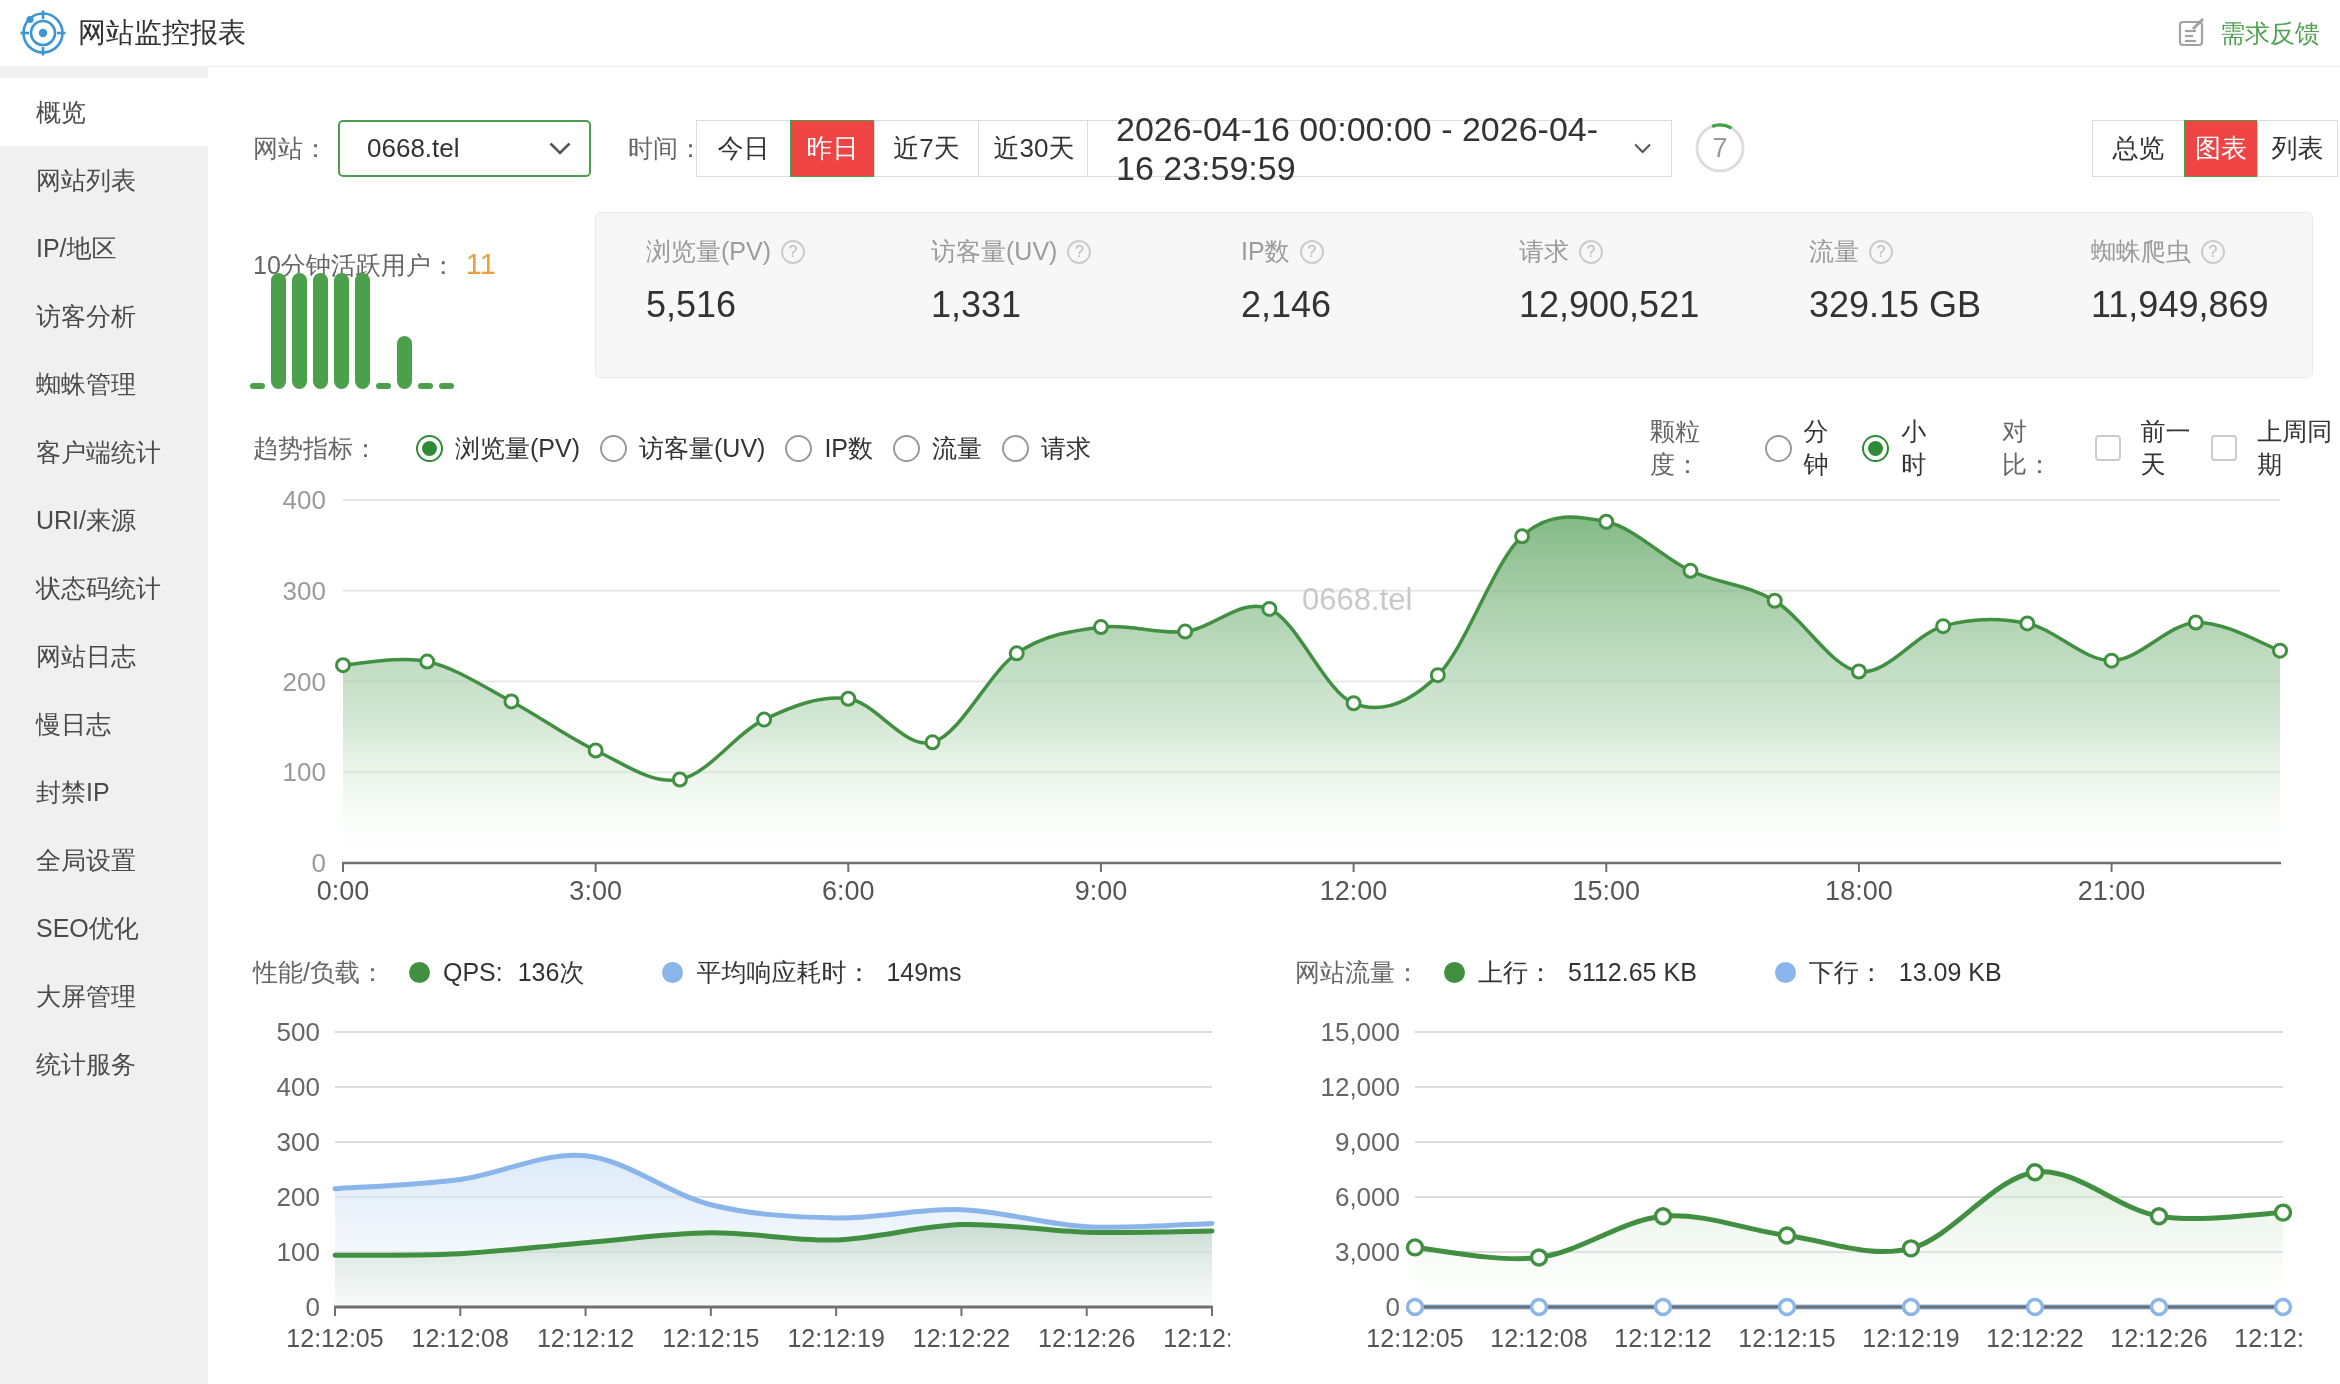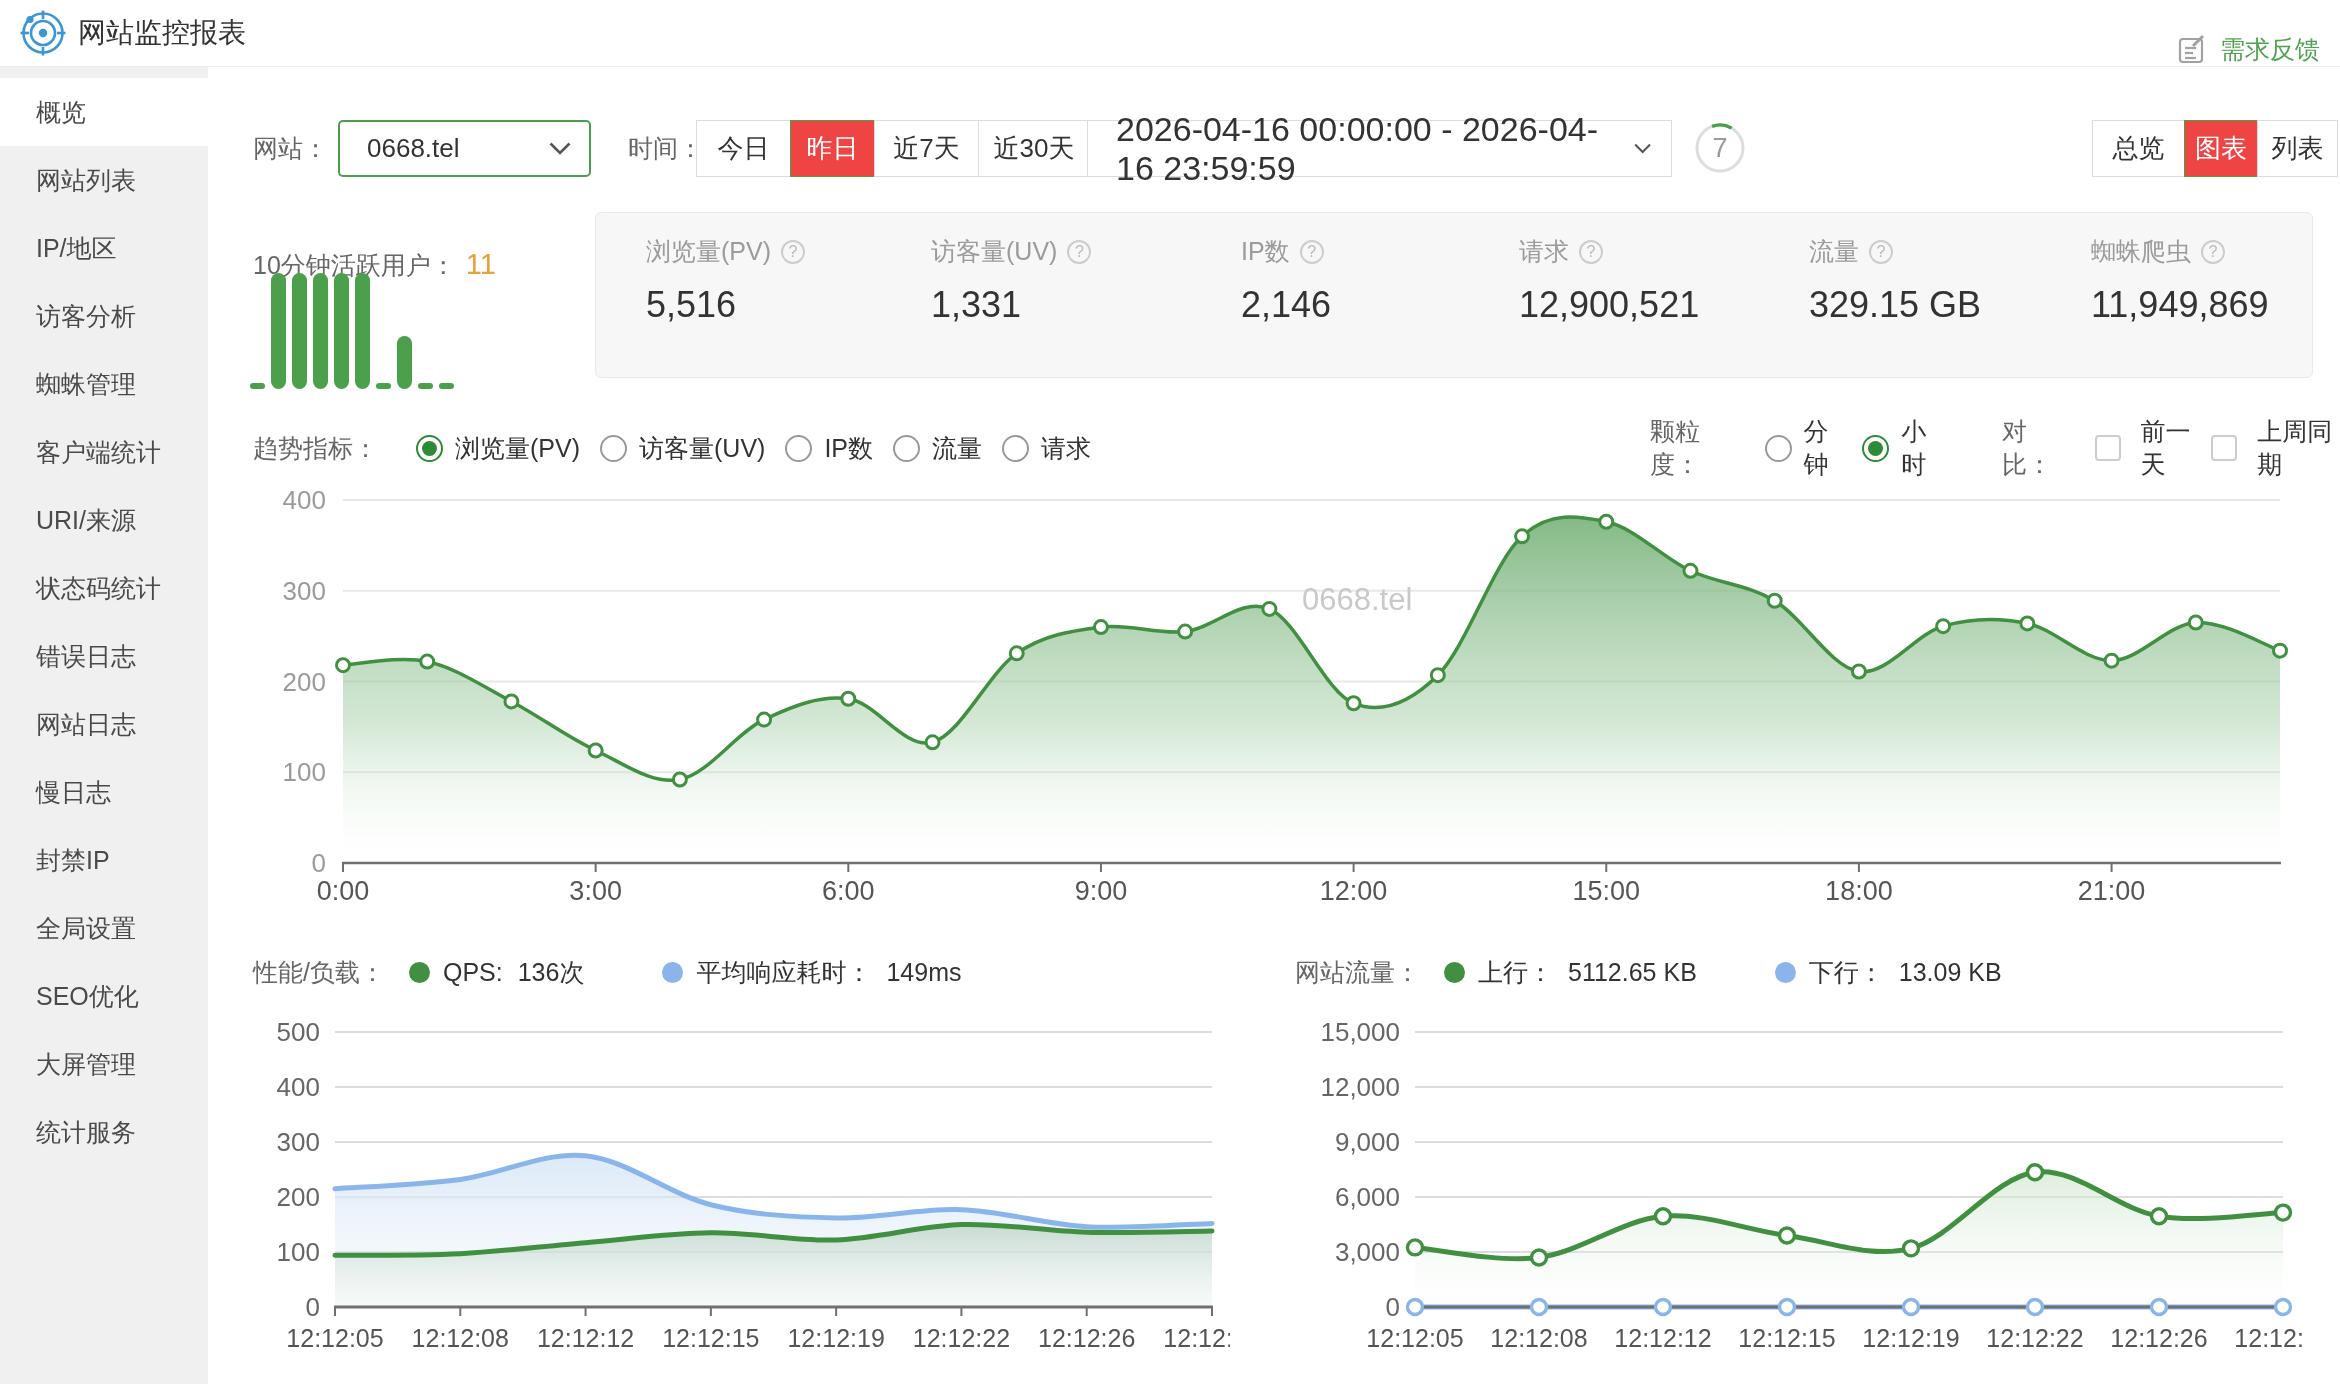--- a/index.html
+++ b/index.html
@@ -5,21 +5,21 @@
   html,body{margin:0;padding:0;}
   body{width:2340px;height:1384px;position:relative;background:#fff;overflow:hidden;
        font-family:"Liberation Sans","DejaVu Sans",sans-serif;color:#333;}
   svg text{font-family:"Liberation Sans","DejaVu Sans",sans-serif;}
 
   
   .header{position:absolute;left:0;top:0;width:2340px;height:66px;background:#fff;
           border-bottom:1px solid #ebebeb;z-index:9;}
   .logo{position:absolute;left:20px;top:10px;}
   .app-title{position:absolute;left:78px;top:0;line-height:66px;font-size:28px;color:#333;}
-  .feedback{position:absolute;right:20px;top:0;height:66px;display:flex;align-items:flex-end;gap:12px;
+  .feedback{position:absolute;right:20px;top:0;height:66px;display:flex;align-items:center;gap:12px;
             font-size:25px;color:#52a152;cursor:pointer;}
 
   
   .sidebar{position:absolute;left:0;top:67px;bottom:0;width:208px;background:#f0f0f0;padding-top:11px;
            box-sizing:border-box;}
   .side-item{height:68px;display:flex;align-items:center;padding-left:36px;font-size:25px;color:#4a4a4a;
              cursor:pointer;}
   .side-item.active{background:#fff;}
 
   
@@ -120,21 +120,20 @@
 
 <div class="sidebar" id="sidebar">
     <div class="side-item active">概览</div>
     <div class="side-item">网站列表</div>
     <div class="side-item">IP/地区</div>
     <div class="side-item">访客分析</div>
     <div class="side-item">蜘蛛管理</div>
     <div class="side-item">客户端统计</div>
     <div class="side-item">URI/来源</div>
     <div class="side-item">状态码统计</div>
-    <div class="side-item">错误日志</div>
     <div class="side-item">网站日志</div>
     <div class="side-item">慢日志</div>
     <div class="side-item">封禁IP</div>
     <div class="side-item">全局设置</div>
     <div class="side-item">SEO优化</div>
     <div class="side-item">大屏管理</div>
     <div class="side-item">统计服务</div>
   </div>
 
 <span class="flabel pos lbl-site">网站：</span>

